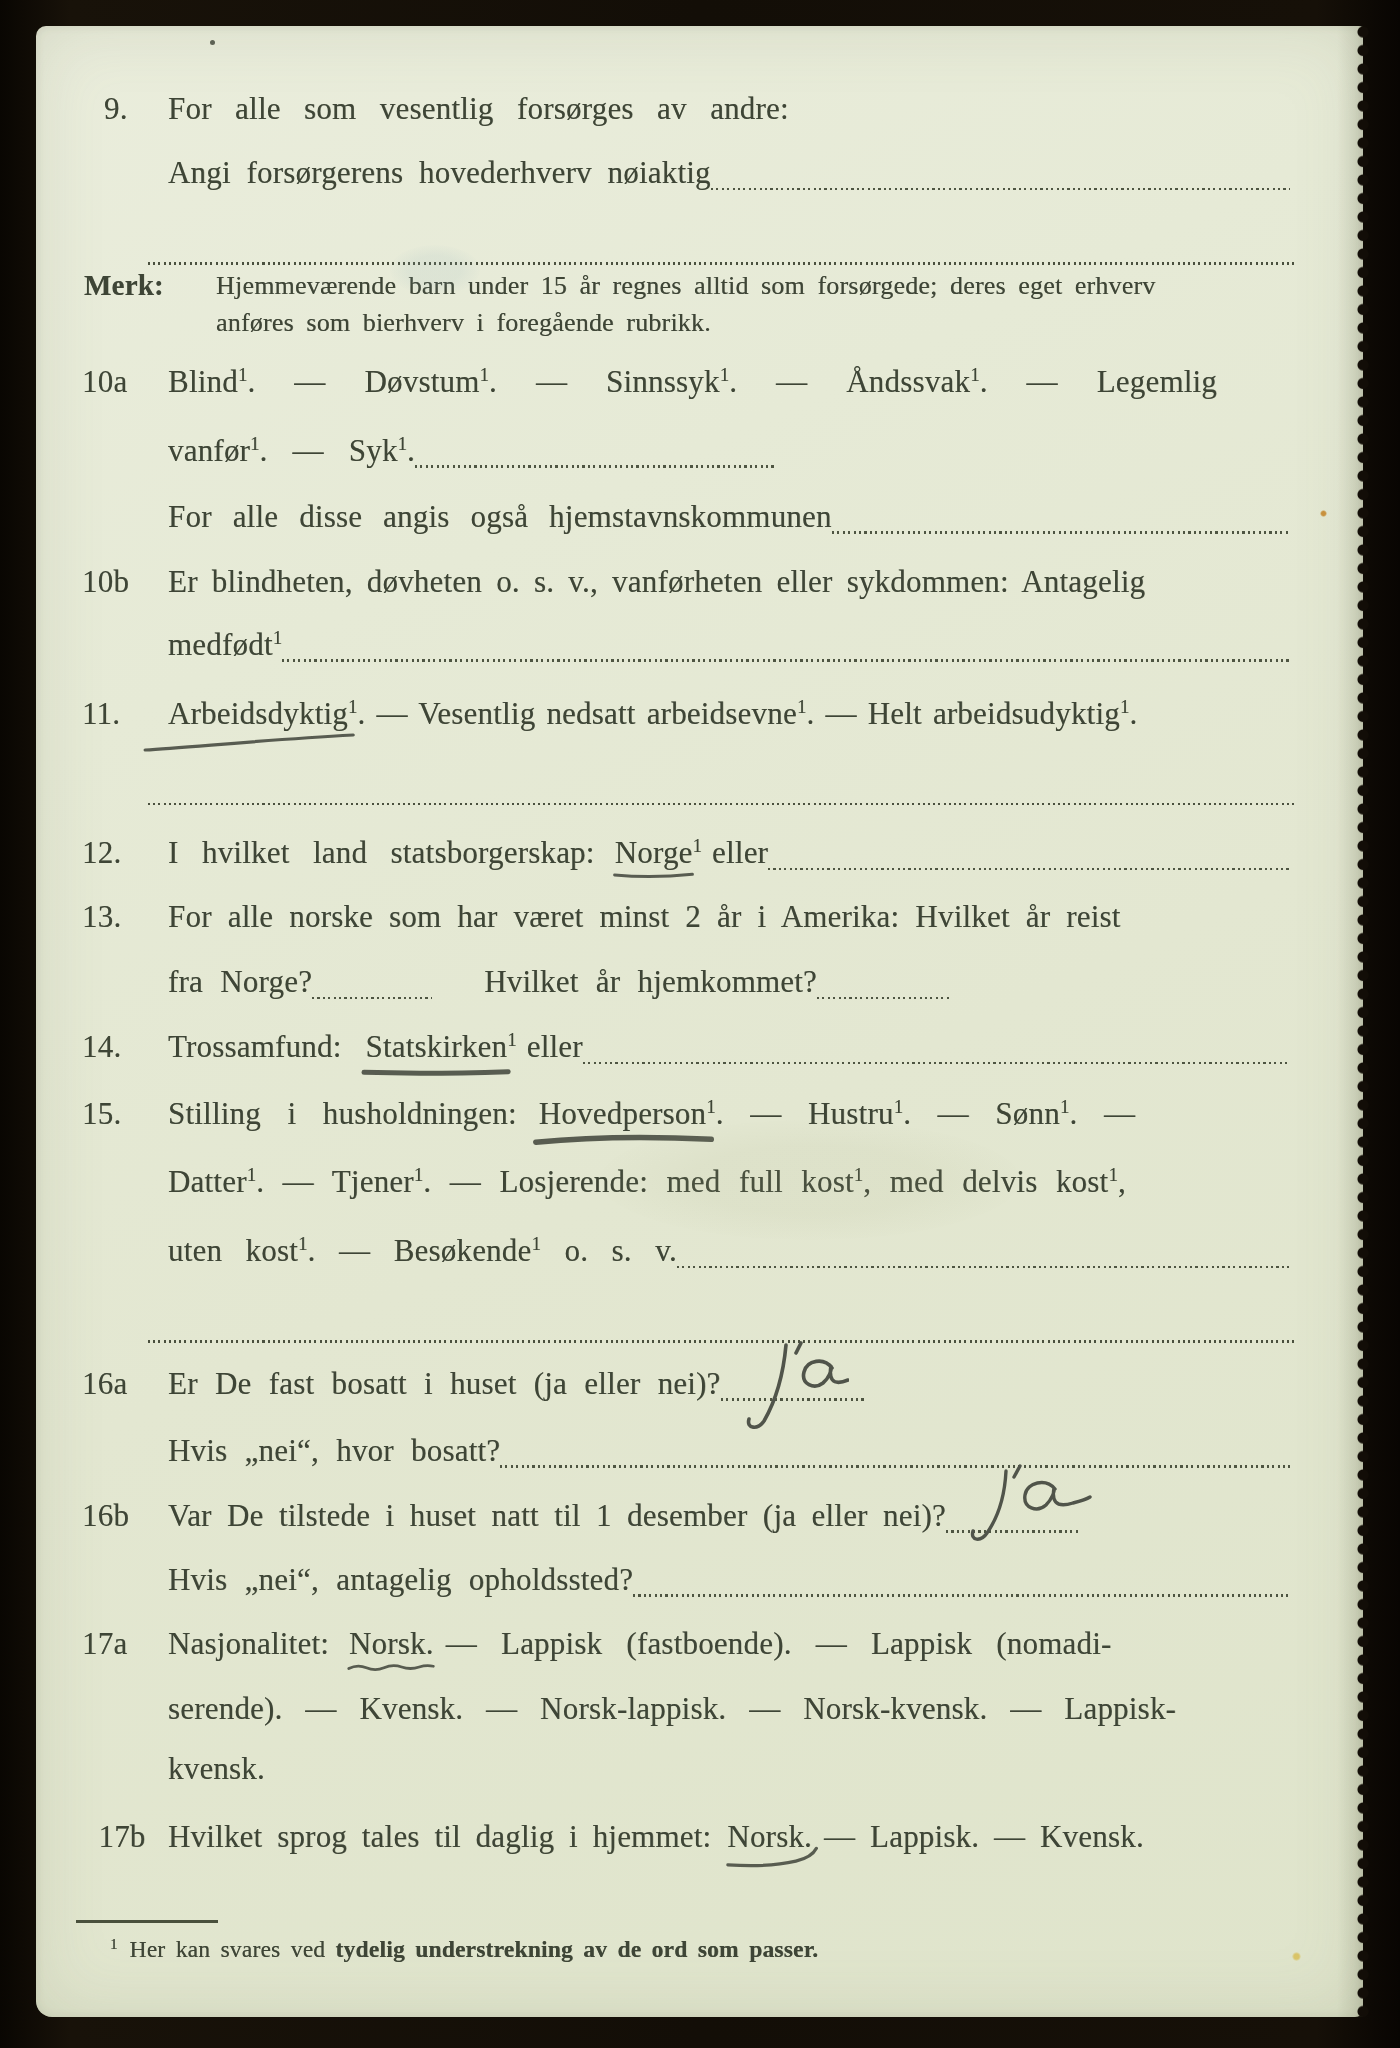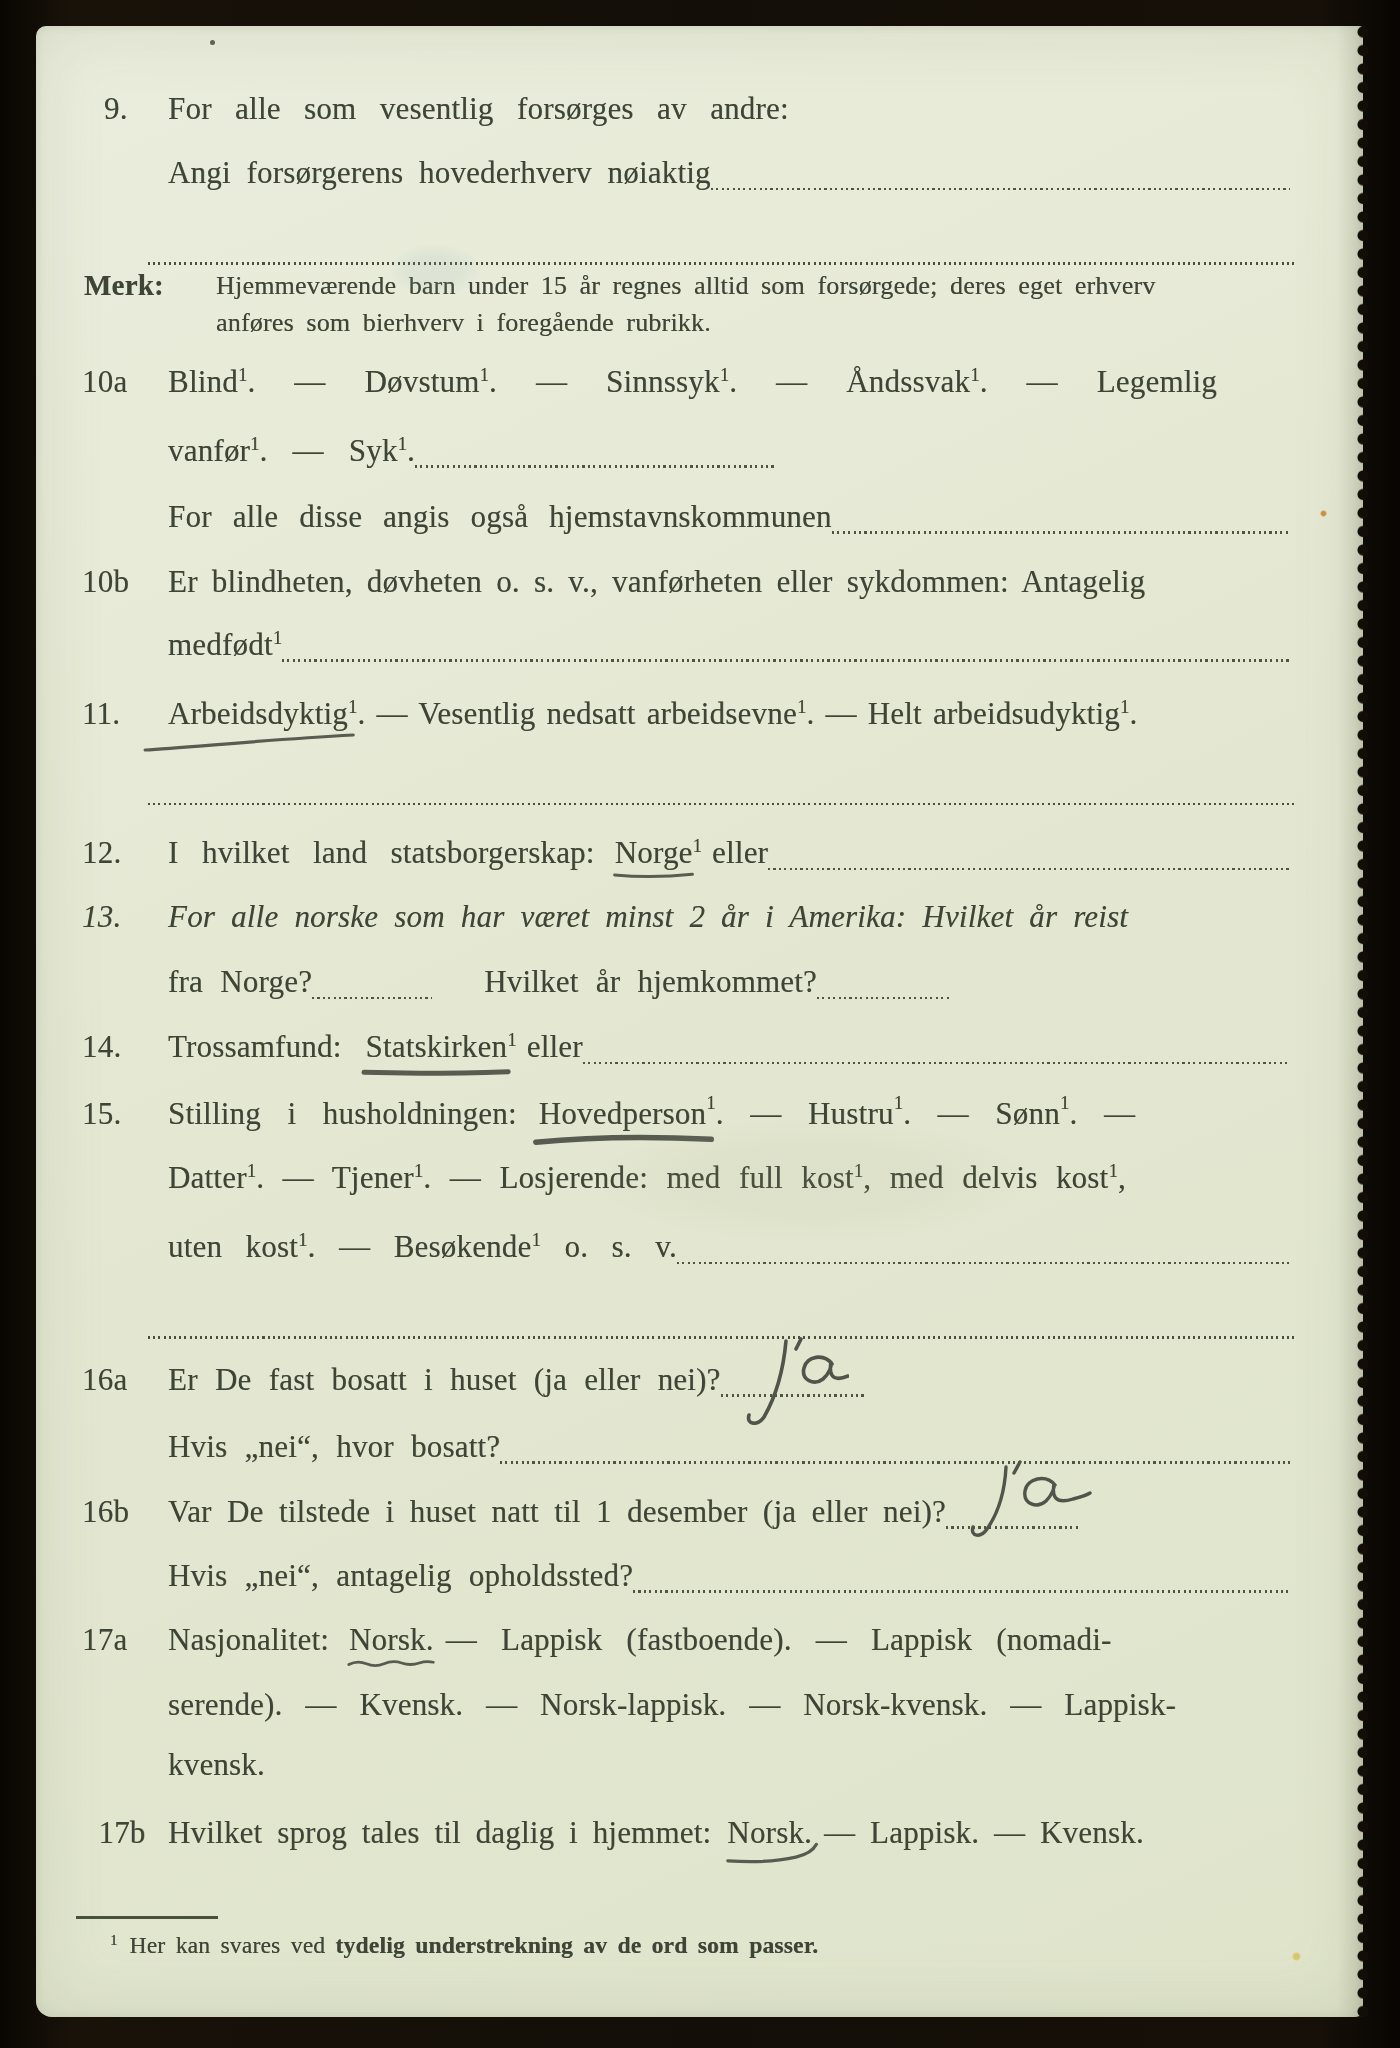--- a/index.html
+++ b/index.html
@@ -117,21 +117,21 @@
           <span class="txt">I hvilket land statsborgerskap:</span>
           <span class="gp" style="width: 20px;"></span>
           <span class="u"><span class="txt">Norge</span><svg viewBox="0 0 100 24" class="" preserveAspectRatio="none" style="left: -2%; width: 104%; bottom: -13px; height: 16px;">
               <path d="M2,6 Q48,11 98,5" fill="none" stroke="currentColor" stroke-width="3" stroke-linecap="round" vector-effect="non-scaling-stroke"></path>
             </svg></span>
           <span class="sp">1</span>
           <span class="gp" style="width: 10px;"></span>
           <span class="txt">eller</span>
           <div class="leader fill"></div>
         </div>
-        <div class="row" style="margin-top: 18px; word-spacing: 0.26em; font-style: italic;">
+        <div class="row" style="margin-top: 18px; word-spacing: 0.26em;">
           <span class="num">13.</span>
           <span class="txt">For alle norske som har været minst 2 år i Amerika: Hvilket år reist</span>
         </div>
         <div class="row" style="margin-top: 23px; word-spacing: 0.3em;">
           <span class="txt">fra Norge?</span>
           <div class="leader" style="width: 120px;"></div>
           <span class="gp" style="width: 52px;"></span>
           <span class="txt">Hvilket år hjemkommet?</span>
           <div class="leader" style="width: 135px;"></div>
         </div>
@@ -140,21 +140,21 @@
           <span class="txt">Trossamfund:</span>
           <span class="gp" style="width: 24px;"></span>
           <span class="u"><span class="txt">Statskirken</span><svg viewBox="0 0 100 24" class="" preserveAspectRatio="none" style="left: -3%; width: 106%; bottom: -15px; height: 16px;">
               <path d="M2,8 C30,10 70,9 98,7" fill="none" stroke="currentColor" stroke-width="5" stroke-linecap="round" vector-effect="non-scaling-stroke"></path>
             </svg></span>
           <span class="sp">1</span>
           <span class="gp" style="width: 10px;"></span>
           <span class="txt">eller</span>
           <div class="leader fill"></div>
         </div>
-        <div class="row" style="margin-top: 21px; word-spacing: 0.6em; align-items: center;">
+        <div class="row" style="margin-top: 21px; word-spacing: 0.6em;">
           <span class="num">15.</span>
           <span class="txt">Stilling i husholdningen:</span>
           <span class="gp" style="width: 22px;"></span>
           <span class="u"><span class="txt">Hovedperson</span><svg viewBox="0 0 100 24" class="" preserveAspectRatio="none" style="left: -3%; width: 108%; bottom: -17px; height: 18px;">
               <path d="M1,11 C30,4 65,3 98,7" fill="none" stroke="currentColor" stroke-width="5.5" stroke-linecap="round" vector-effect="non-scaling-stroke"></path>
             </svg></span>
           <span class="sp">1</span>
           <span class="txt">. — Hustru</span>
           <span class="sp">1</span>
           <span class="txt">. — Sønn</span>

